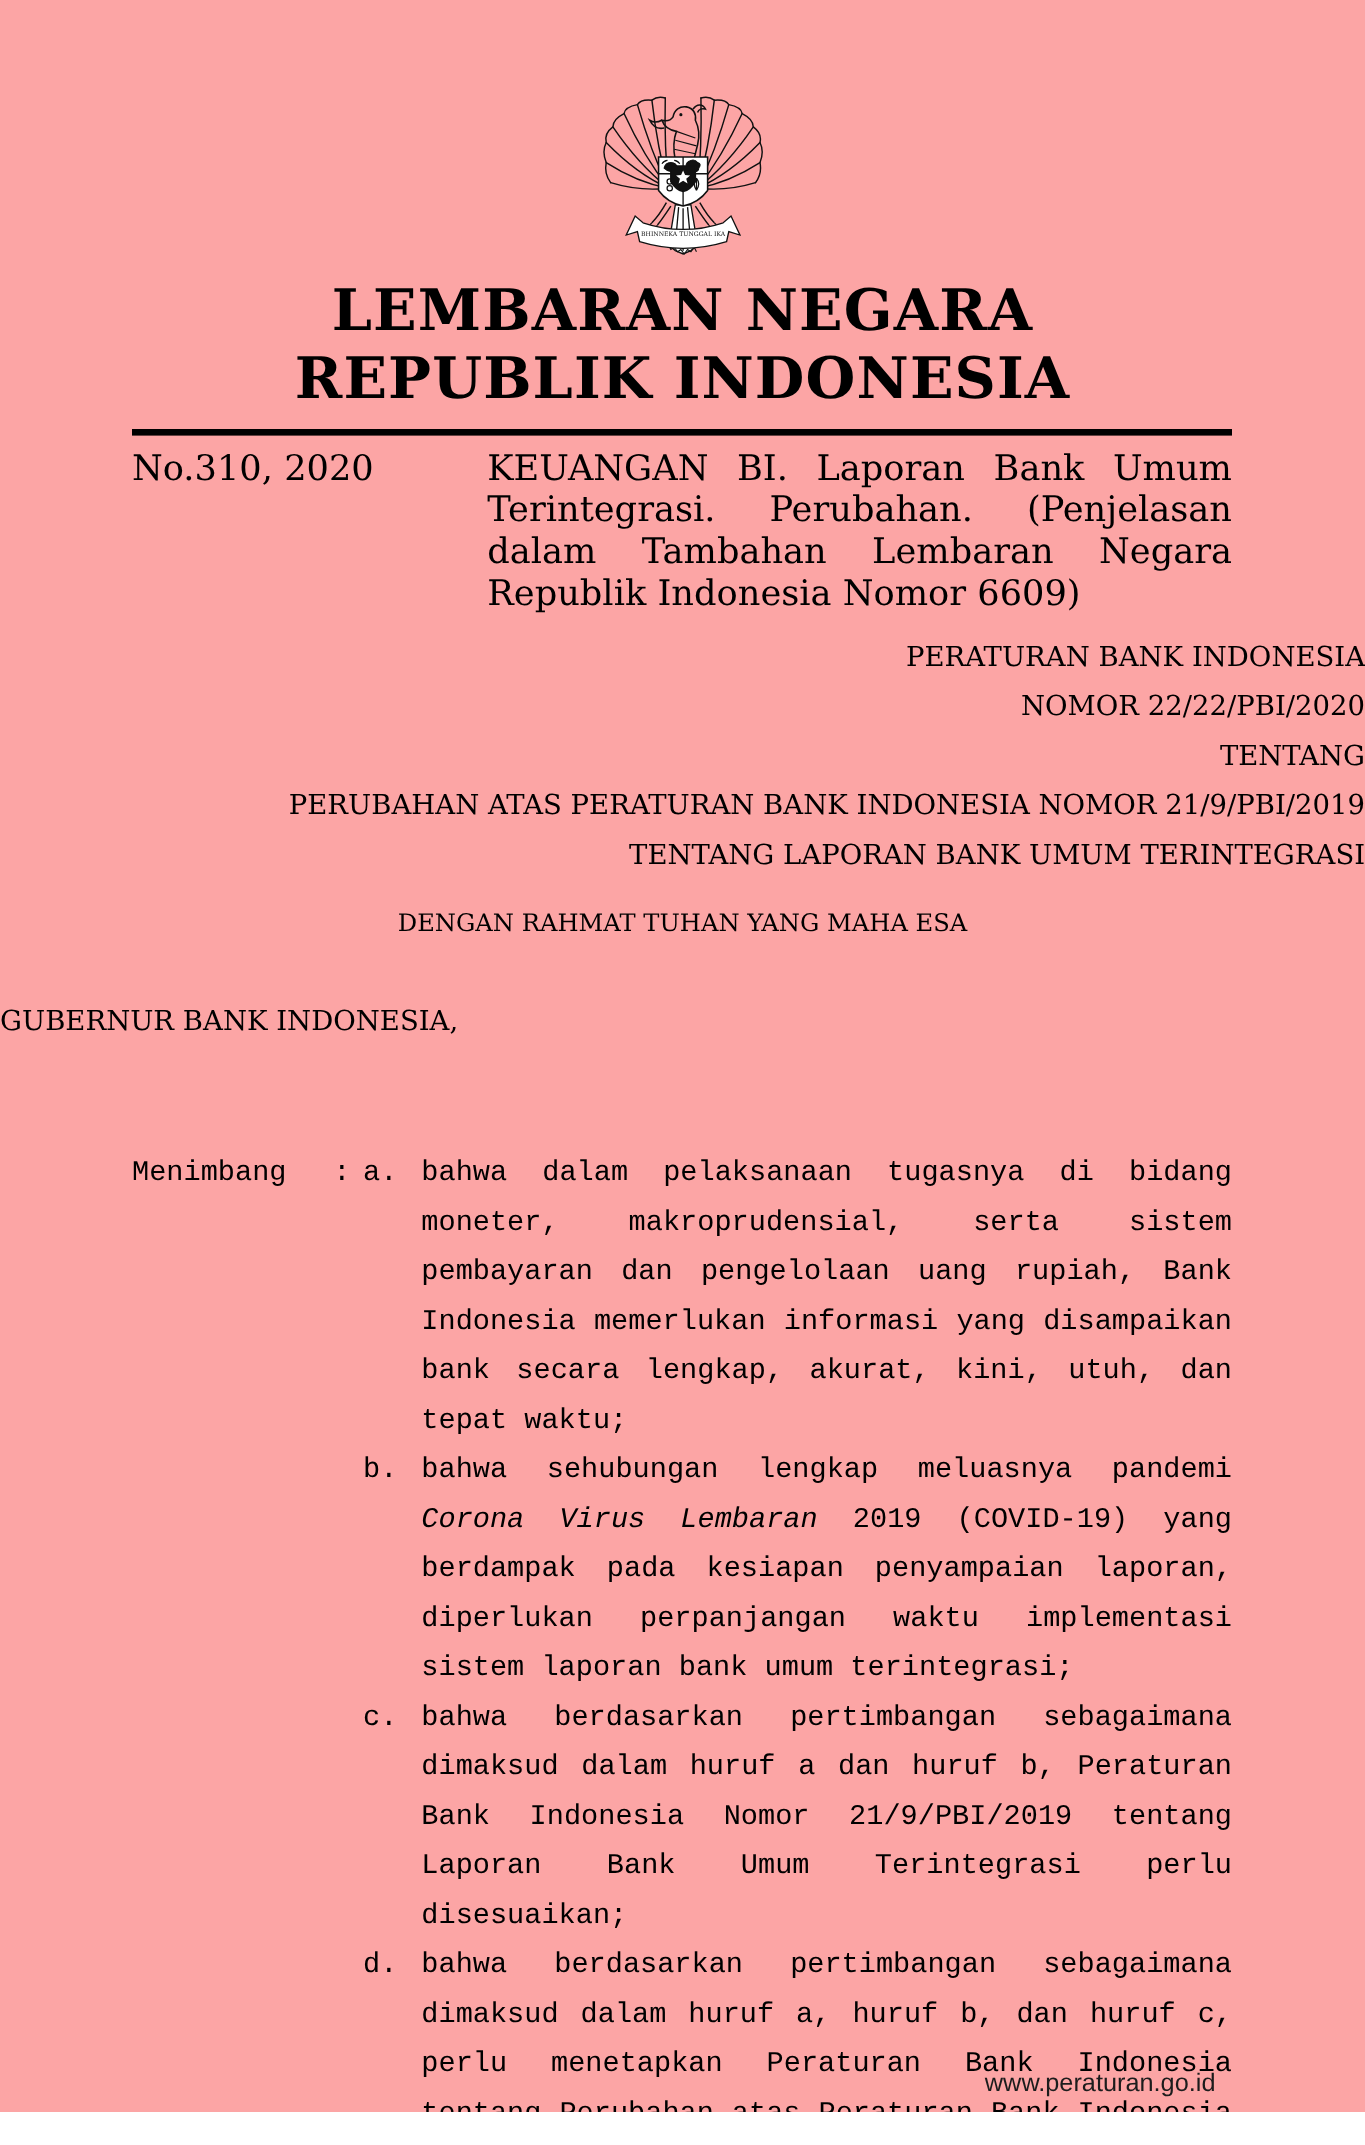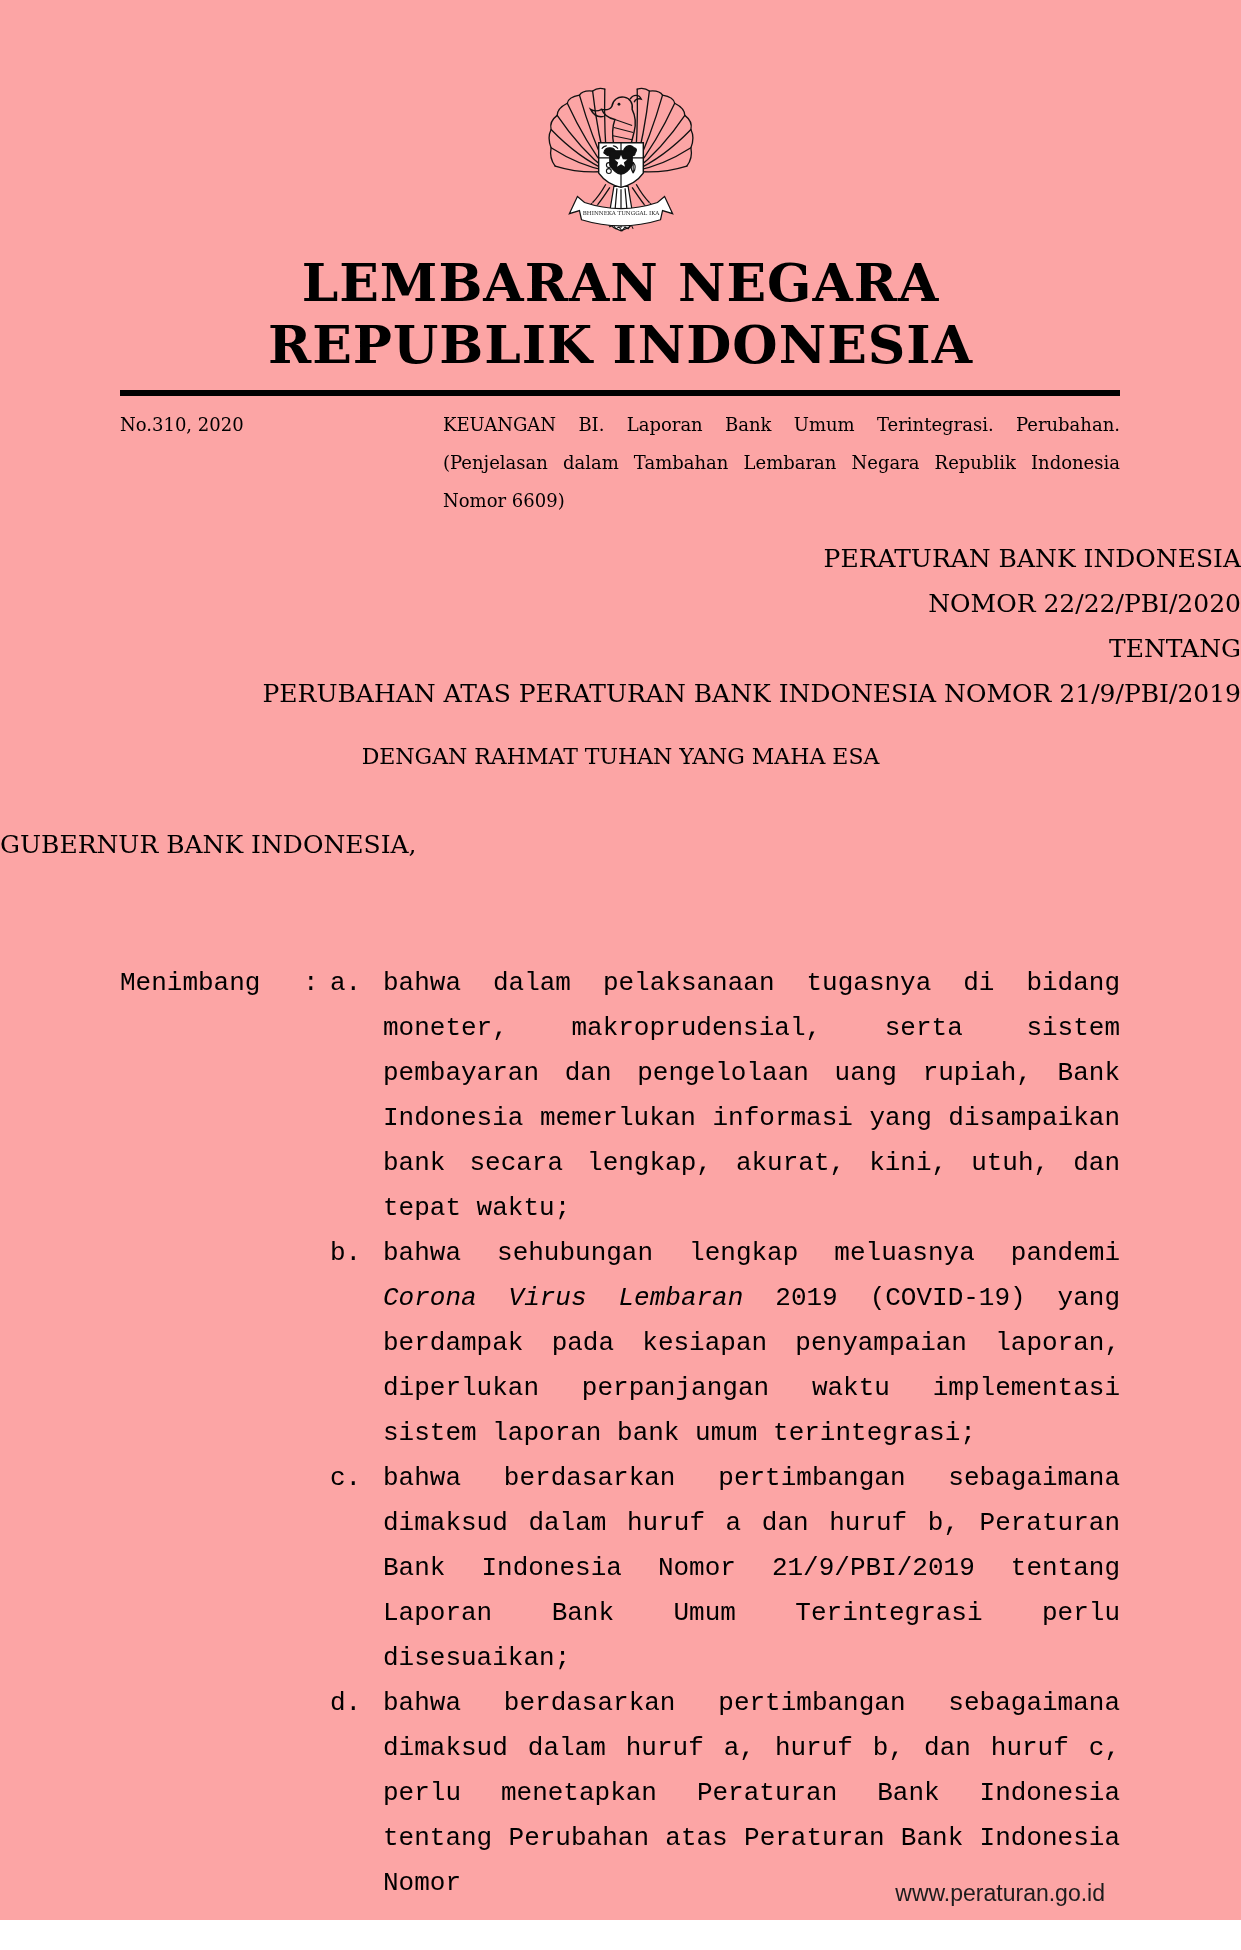--- a/index.html
+++ b/index.html
@@ -25,21 +25,21 @@
   }
   .rule {
     height:6px;
     background:#000000;
     margin:14px 121px 0 120px;
   }
   .gazette-row {
     margin:10px 121px 0 120px;
     display:flex;
     align-items:flex-start;
-    font-size:18px;
+    font-size:32px;
   }
   .gz-no { line-height:38px; }
   .gz-summary {
     width:677px;
     margin-left:auto;
     text-align:justify;
     line-height:38px;
   }
   .reg-head {
     margin-top:16px;
@@ -145,20 +145,21 @@
   <div class="gazette-row">
     <div class="gz-no">No.310, 2020</div>
     <div class="gz-summary">KEUANGAN BI. Laporan Bank Umum Terintegrasi. Perubahan. (Penjelasan dalam Tambahan Lembaran Negara Republik Indonesia Nomor 6609)</div>
   </div>
 
   <div class="reg-head">
     <div>PERATURAN BANK INDONESIA</div>
     <div>NOMOR 22/22/PBI/2020</div>
     <div>TENTANG</div>
     <div>PERUBAHAN ATAS PERATURAN BANK INDONESIA NOMOR 21/9/PBI/2019</div>
+    <div>TENTANG LAPORAN BANK UMUM TERINTEGRASI</div>
   </div>
 
   <div class="invocation">DENGAN RAHMAT TUHAN YANG MAHA ESA</div>
   <div class="authority">GUBERNUR BANK INDONESIA,</div>
 
   <div class="considerations">
 
     <div class="c-row">
       <div class="c-label">Menimbang</div>
       <div class="c-colon">:</div>

